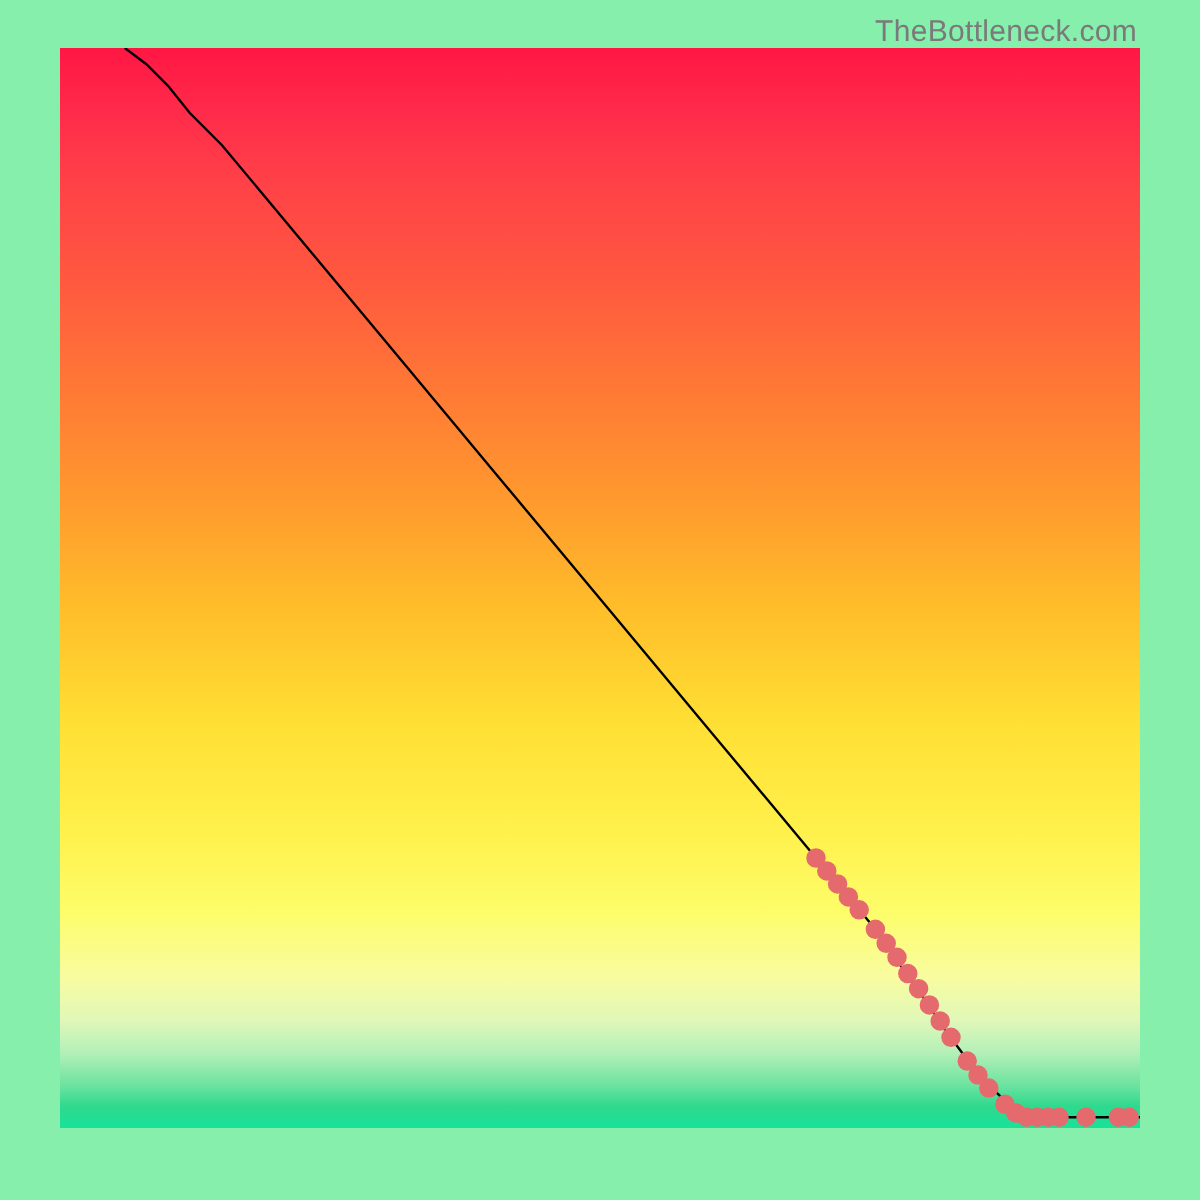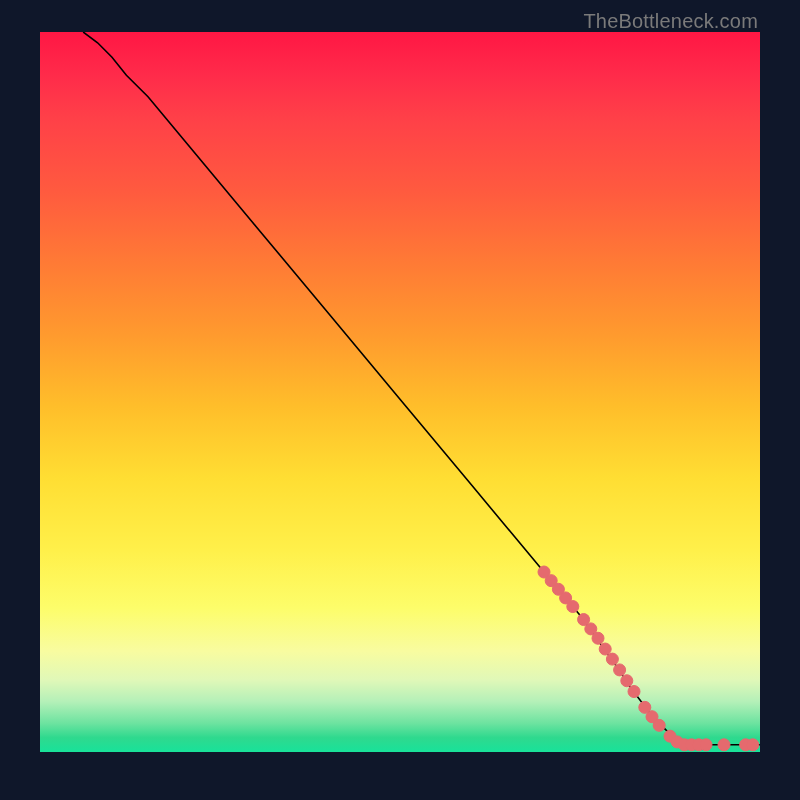--- a/index.html
+++ b/index.html
@@ -8,21 +8,21 @@
     width: 800px;
     height: 800px;
     background: #000;
     overflow: hidden;
     font-family: Arial, Helvetica, sans-serif;
   }
   .stage {
     position: relative;
     width: 800px;
     height: 800px;
-    background: #0f172a;
+    background: #86efac;
   }
   .plot-area {
     position: absolute;
     left: 40px;
     top: 32px;
     width: 720px;
     height: 720px;
     overflow: hidden;
     
     background: linear-gradient(

